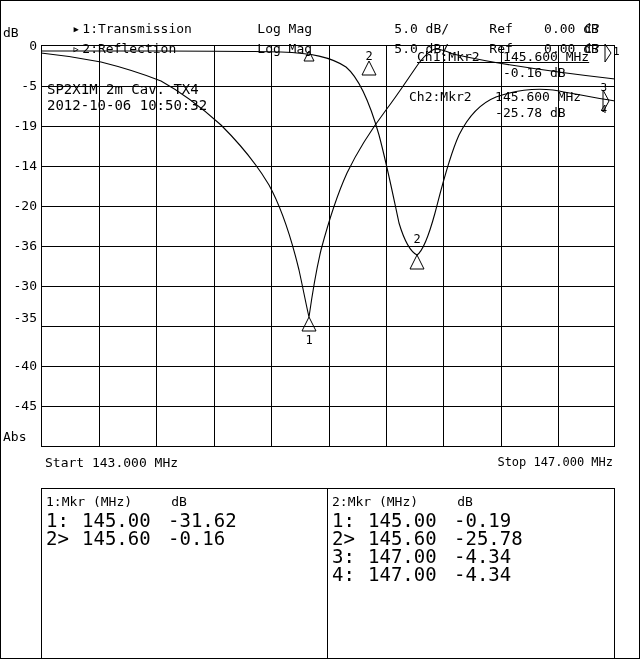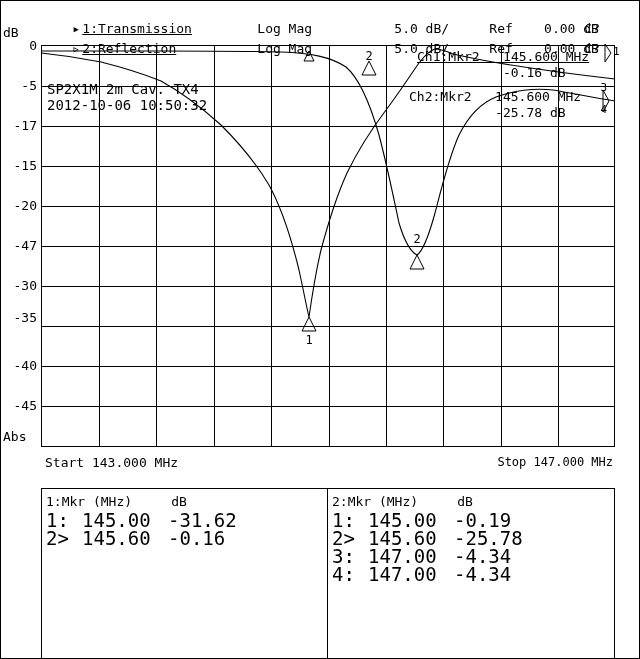--- a/index.html
+++ b/index.html
@@ -32,21 +32,21 @@
     line-height: 16px;
     white-space: pre;
   }
   .chan-row.r1 { top: 4px; }
   .chan-row.r2 { top: 24px; }
   .chan-row .tri {
     display: inline-block;
     width: 10px;
     text-align: left;
   }
-  .col-name  { display:inline-block; width: 175px; text-decoration: underline; }
+  .col-name  { display:inline-block; width: 175px; }
   .col-fmt   { display:inline-block; width: 95px; }
   .col-scale { display:inline-block; width: 95px; margin-left: 42px; }
   .col-ref   { display:inline-block; width: 95px; }
   .col-flag  { display:inline-block; width: 30px; }
 
   
   .grat-wrap {
     position: absolute;
     left: 40px;
     top: 44px;
@@ -187,24 +187,24 @@
     <span class="tri">▸</span><span class="col-name">1:Transmission</span><span class="col-fmt">Log Mag</span><span class="col-scale">5.0 dB/</span><span class="col-ref">Ref    0.00 dB</span><span class="col-flag">C?</span>
   </div>
 
   <div class="chan-row r2">
     <span class="tri">▹</span><span class="col-name">2:Reflection</span><span class="col-fmt">Log Mag</span><span class="col-scale">5.0 dB/</span><span class="col-ref">Ref    0.00 dB</span><span class="col-flag">C?</span>
   </div>
 
   <div class="ylabels">
     <div class="ylab" style="top:-6px">0</div>
     <div class="ylab" style="top:34px">-5</div>
-    <div class="ylab" style="top:74px">-17</div>
-    <div class="ylab" style="top:114px">-15</div>
+    <div class="ylab" style="top:74px">-19</div>
+    <div class="ylab" style="top:114px">-14</div>
     <div class="ylab" style="top:154px">-20</div>
-    <div class="ylab" style="top:194px">-47</div>
+    <div class="ylab" style="top:194px">-36</div>
     <div class="ylab" style="top:234px">-30</div>
     <div class="ylab" style="top:266px">-35</div>
     <div class="ylab" style="top:314px">-40</div>
     <div class="ylab" style="top:354px">-45</div>
   </div>
   <div class="db-label">dB</div>
   <div class="abs-label">Abs</div>
 
   <div class="grat-wrap">
     <div class="grat">

